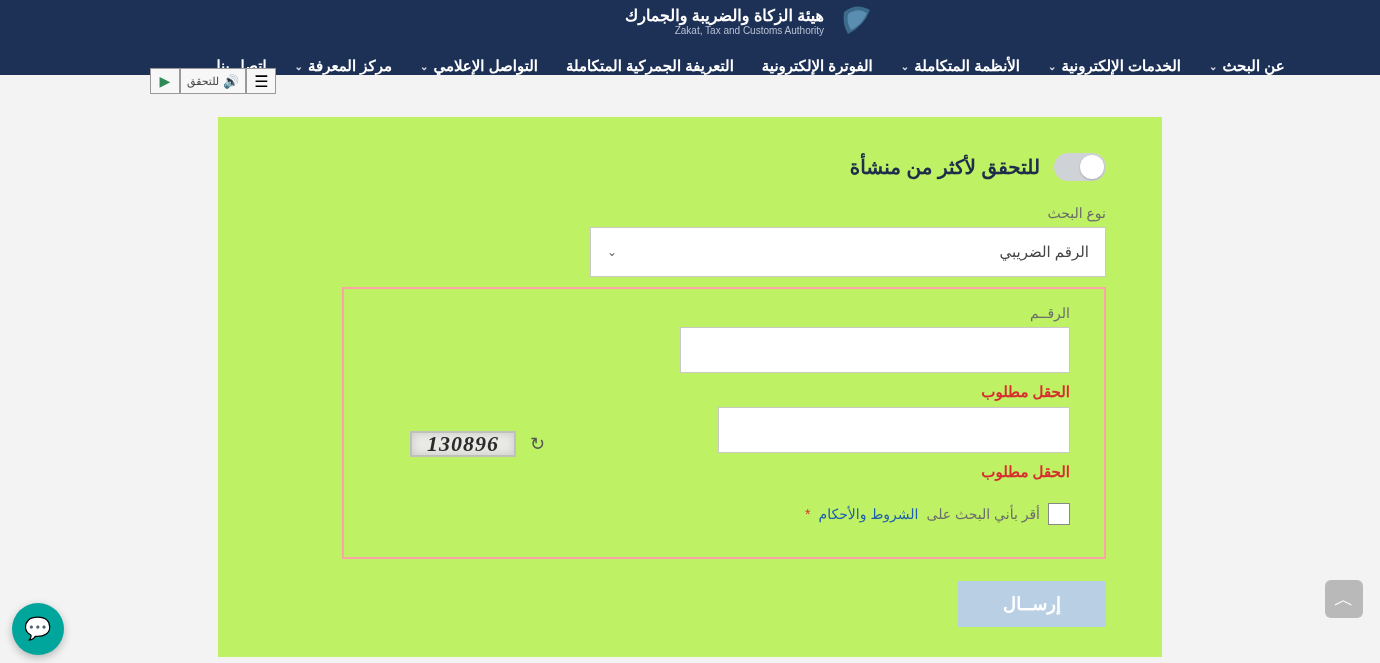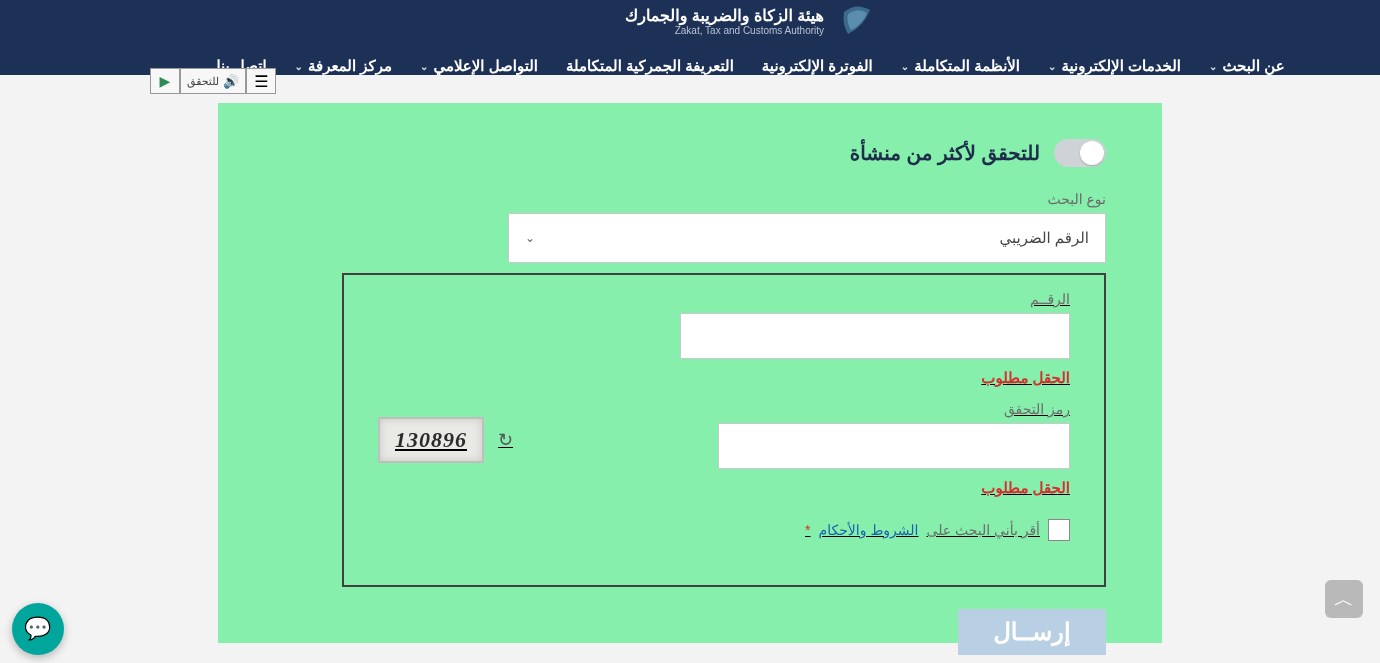--- a/index.html
+++ b/index.html
@@ -17,50 +17,50 @@
 .chev { font-size: 10px; opacity: 0.85; }
 
 
 .listen-bar { position: absolute; top: 68px; left: 150px; display: flex; align-items: center; }
 .lb-btn { border: 1px solid #999; background: #f7f7f7; height: 26px; display: flex; align-items: center; justify-content: center; padding: 0 6px; font-size: 12px; }
 .lb-play { width: 30px; color: #2e8b57; font-size: 14px; }
 .lb-mid { gap: 4px; font-size: 11px; color: #444; }
 .lb-menu { width: 30px; font-size: 16px; }
 
 
-.card { position: absolute; top: 103px; left: 218px; width: 944px; height: 540px; background: #86efac; padding: 36px 56px 30px 56px; }
+.card { position: absolute; top: 117px; left: 218px; width: 944px; height: 540px; background: #bef264; padding: 36px 56px 30px 56px; }
 .toggle-row { display: flex; align-items: center; gap: 14px; margin-bottom: 24px; }
 .toggle { width: 52px; height: 28px; border-radius: 14px; background: #cfd2d6; position: relative; cursor: pointer; }
 .toggle .knob { position: absolute; top: 2px; right: 2px; width: 24px; height: 24px; border-radius: 50%; background: #fff; box-shadow: 0 1px 2px rgba(0,0,0,.2); }
 .toggle-label { font-size: 20px; font-weight: 700; color: #1e2d4a; }
 
 .field-label { font-size: 14px; color: #6b6b6b; margin-bottom: 6px; text-align: right; }
-.select-wrap { width: 598px; margin-bottom: 10px; }
+.select-wrap { width: 516px; margin-bottom: 10px; }
 .select { width: 100%; height: 50px; border: 1px solid #c9c9c9; background: #fff; display: flex; align-items: center; justify-content: space-between; padding: 0 16px; font-size: 15px; color: #444; cursor: pointer; }
 .select .chev2 { font-size: 12px; color: #666; }
 
-.error-group { border: 2px solid #404040; padding: 10px 34px 44px 34px; margin-top: 6px; width: 764px; text-decoration: underline; }
+.error-group { border: 2px solid #fca5a5; padding: 10px 34px 32px 34px; margin-top: 6px; width: 764px; }
 .row { margin-top: 6px; }
 .input-390 { width: 390px; }
 .input-352 { width: 352px; }
 .txt-input { height: 46px; border: 1px solid #c9c9c9; background: #fff; padding: 0 12px; font-size: 15px; outline: none; }
 .err-msg { color: #d62e2e; font-size: 15px; font-weight: 700; margin-top: 10px; }
 
 .captcha-row { display: flex; align-items: flex-start; gap: 20px; }
 .captcha-left { margin-top: 24px; display: flex; align-items: center; gap: 14px; margin-right: auto; }
 .refresh { color: #555; cursor: pointer; font-size: 18px; }
-.captcha-img { width: 106px; height: 46px; border: 2px solid #bfbfbf; background: #e9e9e6; display: flex; align-items: center; justify-content: center; font-family: Georgia, serif; font-style: italic; font-size: 22px; font-weight: 700; color: #2b2b2b; letter-spacing: 1px; box-shadow: inset 0 0 8px rgba(0,0,0,.15); }
+.captcha-img { width: 106px; height: 26px; border: 2px solid #bfbfbf; background: #e9e9e6; display: flex; align-items: center; justify-content: center; font-family: Georgia, serif; font-style: italic; font-size: 22px; font-weight: 700; color: #2b2b2b; letter-spacing: 1px; box-shadow: inset 0 0 8px rgba(0,0,0,.15); margin-left: 32px; }
 
 .terms-row { display: flex; align-items: center; gap: 8px; margin-top: 22px; font-size: 14px; }
 .checkbox { width: 22px; height: 22px; border: 1px solid #888; background: #fff; cursor: pointer; }
 .terms-text { color: #6b6b6b; }
 .terms-link { color: #1d5fae; cursor: pointer; }
 .ast { color: #d62e2e; }
 
-.submit-btn { width: 148px; height: 46px; background: #b8cfe4; color: #fff; font-size: 24px; font-weight: 600; border: none; margin-top: 22px; cursor: pointer; display: flex; align-items: center; justify-content: center; letter-spacing: 2px; }
+.submit-btn { width: 148px; height: 46px; background: #b8cfe4; color: #fff; font-size: 18px; font-weight: 600; border: none; margin-top: 22px; cursor: pointer; display: flex; align-items: center; justify-content: center; letter-spacing: 2px; }
 
 
 .scroll-top { position: absolute; left: 1325px; top: 580px; width: 38px; height: 38px; border-radius: 6px; background: #b9b9b9; color: #fff; display: flex; align-items: center; justify-content: center; font-size: 20px; cursor: pointer; }
 .chat-btn { position: absolute; left: 12px; top: 603px; width: 52px; height: 52px; border-radius: 50%; background: #00a69c; color: #fff; display: flex; align-items: center; justify-content: center; font-size: 22px; cursor: pointer; box-shadow: 0 3px 8px rgba(0,0,0,.25); }
 </style>
 </head>
 <body>
 
 <div class="navbar">
   <div class="brand">
@@ -139,21 +139,20 @@
 
   <div class="error-group">
     <div class="row">
       <div class="field-label">الرقــم</div>
       <input class="txt-input input-390" type="text" style="">
       <div class="err-msg">الحقل مطلوب</div>
     </div>
 
     <div class="row captcha-row">
       <div>
-        <div class="field-label" style="margin-top:8px;">رمز التحقق</div>
         <input class="txt-input input-352" type="text" style="">
         <div class="err-msg">الحقل مطلوب</div>
       </div>
       <div class="captcha-left">
         <span class="refresh">↻</span>
         <div class="captcha-img">130896</div>
       </div>
     </div>
 
     <div class="terms-row">

